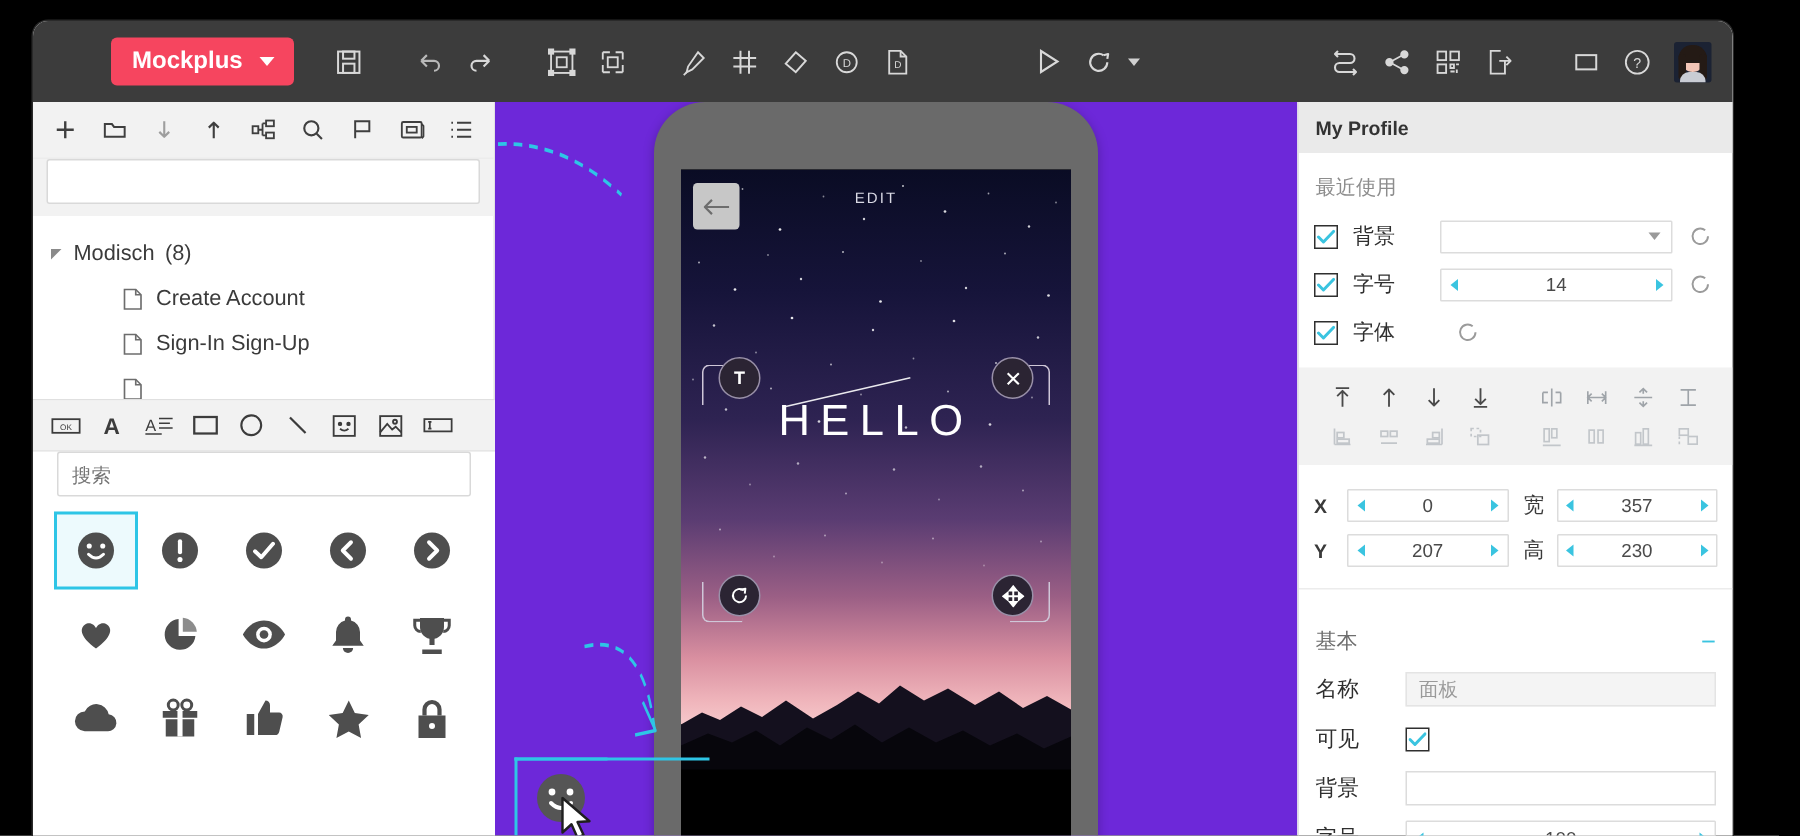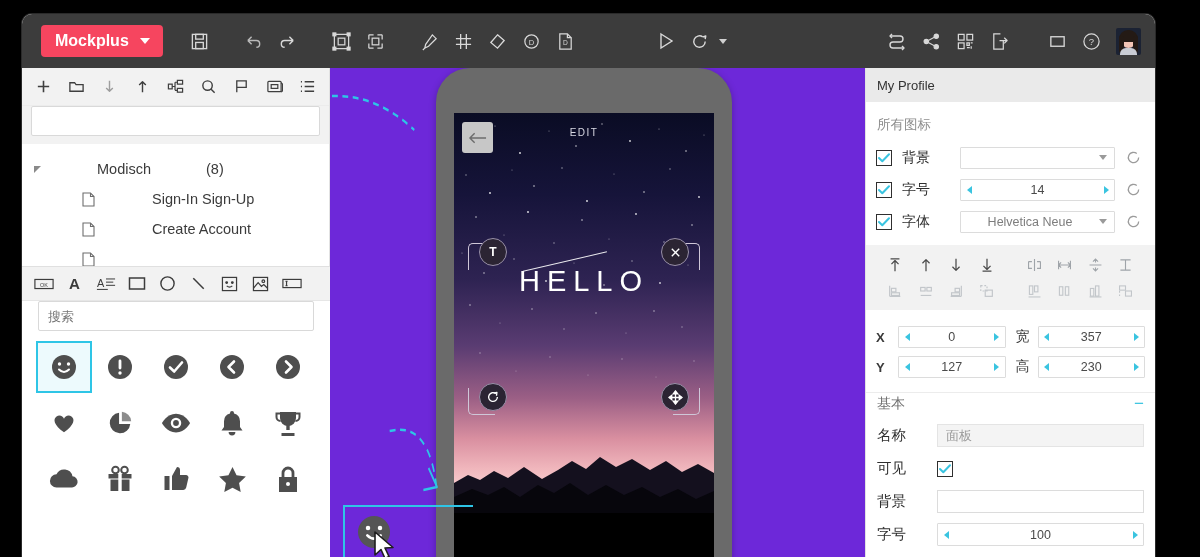--- a/index.html
+++ b/index.html
@@ -13,21 +13,21 @@
     width: 1133px; height: 543px;
     background: #fff;
     border-radius: 10px 10px 0 0;
     overflow: hidden;
     box-shadow: 0 0 0 1px #2a2a2a;
   }
 
   
   .topbar {
     position: relative; height: 54px; background: #3c3c3c;
-    display: flex; align-items: center;
+    display: flex; align-items: center; padding-left: 33px;
   }
   .logo-btn {
     margin-left: 19px; background: #f6455f; color: #fff;
     font-size: 16px; font-weight: bold; border-radius: 4px;
     height: 32px; padding: 0 13px 0 14px;
     display: flex; align-items: center; gap: 11px; cursor: pointer;
   }
   .logo-caret { width: 0; height: 0; border-left: 5px solid transparent;
     border-right: 5px solid transparent; border-top: 6px solid #fff; }
   .tb-icon {
@@ -64,21 +64,21 @@
     align-items:center; padding: 0 6px; gap: 2px; border-bottom: 1px solid #ececec;}
   .lp-tb-ic { width: 32px; height: 30px; display:flex; align-items:center;
     justify-content:center; cursor: pointer; color:#4a4a4a; }
   .lp-search-wrap { background:#f2f2f2; padding: 0 9px 8px 9px; }
   .lp-search {
     width: 100%; height: 30px; border: 1px solid #d9d9d9; background: #fff;
     border-radius: 2px; outline: none; font-size: 12px; padding: 0 8px;
     font-family: "Liberation Sans", sans-serif;
   }
   .tree { padding-top: 10px; font-size: 14.5px; color: #3b3b3b; }
-  .tree-row { display:flex; align-items:center; height: 30px; cursor: pointer; gap: 48px; }
+  .tree-row { display:flex; align-items:center; height: 30px; cursor: pointer; }
   .tri { width: 0; height: 0; margin-right: 8px;
     border-top: 7px solid #8a8a8a; border-right: 7px solid transparent; }
   .doc-ic { margin-right: 9px; display:flex; }
   .tree-l1 { padding-left: 12px; }
   .tree-l2 { padding-left: 28px; }
   .tree-l3 { padding-left: 60px; }
   .tree-count { margin-left: 7px; color: #3b3b3b; }
 
   
   .icon-lib {
@@ -141,21 +141,21 @@
     background:#2ec5e6; }
   .ghost-icon { position:absolute; left:24px; top:444px; width:40px;height:40px; }
   .cursor-arrow { position:absolute; left:43px; top:463px; }
   .dash-arrow { position:absolute; left:0; top:0; width:100%; height:100%;
     pointer-events:none; }
 
   
   .right-panel { width: 290px; background:#fff; border-left:1px solid #e2e2e2;
     position:relative; }
   .rp-header { height: 34px; background:#eaeaea; display:flex; align-items:center;
-    padding: 0 11px; font-size: 13px; color:#333; }
+    padding: 0 11px; font-size: 13px; color:#333;font-weight:bold; }
   .rp-section-title { font-size: 13.5px; color:#8d8d8d; padding: 14px 11px 8px 11px; }
   .prop-row { display:flex; align-items:center; height:31px; padding: 0 10px;
     margin-bottom: 1px; }
   .cbox { width:16px;height:16px;border:1.6px solid #2f2f2f; background:#fff;
     display:flex;align-items:center;justify-content:center; cursor:pointer; }
   .cbox svg { display:block; }
   .prop-lbl { font-size:14px; color:#2f2f2f; margin-left:10px; width: 58px; }
   .field { flex:1; height:22px; border:1px solid #dcdcdc; background:#fff;
     display:flex; align-items:center; position:relative; border-radius:1px; }
   .spin-l, .spin-r { width:16px; display:flex; align-items:center; justify-content:center;
@@ -172,21 +172,21 @@
   .align-bar { background:#f2f2f2; margin: 8px 0 0 0; padding: 7px 0 6px 0; }
   .align-line { display:flex; align-items:center; justify-content:space-around;
     padding: 0 14px; height: 26px;}
   .al-ic { width:26px; height:24px; display:flex; align-items:center;
     justify-content:center; cursor:pointer; }
   .xy-grid { display:flex; padding: 12px 10px 4px 10px; gap: 10px; }
   .xy-col { flex:1; }
   .xy-row { display:flex; align-items:center; height:30px; }
   .xy-lbl { font-size:13px; color:#3a3a3a; width:22px; font-weight:bold; }
   .xy-lbl.cn { font-weight:normal; font-size:14px; }
-  .sec-head { display:flex; align-items:center; padding: 2px 11px 6px 11px;
+  .sec-head { display:flex; align-items:center; padding: 26px 11px 6px 11px;
     border-top:1px solid #ececec; margin-top:6px; }
   .sec-title { font-size:14px; color:#6e6e6e; }
   .sec-toggle { margin-left:auto; color:#3ac4e0; font-size:17px; cursor:pointer;
     line-height: 10px;}
   .basic-row { display:flex; align-items:center; height:33px; padding: 0 11px; }
   .basic-lbl { font-size:14.5px; color:#2f2f2f; width:60px; }
   .basic-field { flex:1; height:23px; border:1px solid #dcdcdc; display:flex;
     align-items:center; padding: 0 8px; font-size:13px; color:#9a9a9a; }
   .basic-field.shaded { background:#f4f4f4; border-color:#e4e4e4; }
 </style>
@@ -399,30 +399,30 @@
           <span>Modisch</span>
           <span class="tree-count">(8)</span>
         </div>
         <div class="tree-row tree-l3">
           <span class="doc-ic">
             <svg width="13" height="15" viewBox="0 0 13 15" fill="none" stroke="#6d6d6d" stroke-width="1.1">
             <path d="M1 1 H8.5 L12 4.5 V14 H1 Z"></path>
                 <path d="M8.5 1 V4.5 H12"></path>
               </svg>
             </span>
-          <span>Sign-In Sign-Up</span>
+          <span>Create Account</span>
         </div>
         <div class="tree-row tree-l3">
           <span class="doc-ic">
             <svg width="13" height="15" viewBox="0 0 13 15" fill="none" stroke="#6d6d6d" stroke-width="1.1">
             <path d="M1 1 H8.5 L12 4.5 V14 H1 Z"></path>
                 <path d="M8.5 1 V4.5 H12"></path>
               </svg>
             </span>
-          <span>Create Account</span>
+          <span>Sign-In Sign-Up</span>
         </div>
         <div class="tree-row tree-l3">
           <span class="doc-ic">
             <svg width="13" height="15" viewBox="0 0 13 15" fill="none" stroke="#6d6d6d" stroke-width="1.1">
             <path d="M1 1 H8.5 L12 4.5 V14 H1 Z"></path>
                 <path d="M8.5 1 V4.5 H12"></path>
               </svg>
             </span>
         </div>
       </div>
@@ -723,21 +723,21 @@
       <svg class="cursor-arrow" width="24" height="32" viewBox="0 0 24 32">
         <path d="M2 1 L2 24 L8 18.5 L12 27.5 L16 25.5 L12 17 L20 16.5 Z" fill="#fff" stroke="#1f1f1f" stroke-width="1.6" stroke-linejoin="round"></path>
       </svg>
     </div>
 
     <div class="right-panel">
       <div class="rp-header">
         <span>My Profile</span>
       </div>
 
-      <div class="rp-section-title">所有图标</div>
+      <div class="rp-section-title">最近使用</div>
 
       <div class="prop-row">
         <div class="cbox">
           <svg width="12" height="10" viewBox="0 0 12 10" fill="none" stroke="#3ac4e0" stroke-width="2">
             <path d="M1 5 L4.3 8.3 L11 1.3" stroke-linecap="round" stroke-linejoin="round"></path>
             </svg>
           </div>
         <div class="prop-lbl">背景</div>
         <div class="field">
           <span class="fval"></span>
@@ -773,24 +773,20 @@
           </div>
       </div>
 
       <div class="prop-row">
         <div class="cbox">
           <svg width="12" height="10" viewBox="0 0 12 10" fill="none" stroke="#3ac4e0" stroke-width="2">
             <path d="M1 5 L4.3 8.3 L11 1.3" stroke-linecap="round" stroke-linejoin="round"></path>
             </svg>
           </div>
         <div class="prop-lbl">字体</div>
-        <div class="field">
-          <span class="fval" style="color:#7d7d7d">Helvetica Neue</span>
-          <span class="caret-dd"></span>
-        </div>
         <div class="reset-ic">
           <svg width="15" height="15" viewBox="0 0 16 16" fill="none" stroke="#9b9b9b" stroke-width="1.4">
             <path d="M13.5 8 a5.5 5.5 0 1 1 -2 -4.2"></path>
             </svg>
           </div>
       </div>
 
       <div class="align-bar">
         <div class="align-line">
           <span class="al-ic">
@@ -907,21 +903,21 @@
                   <span class="tri-r"></span>
                 </span>
             </div>
           </div>
           <div class="xy-row">
             <span class="xy-lbl">Y</span>
             <div class="field">
               <span class="spin-l">
                   <span class="tri-l"></span>
                 </span>
-              <span class="fval">127</span>
+              <span class="fval">207</span>
               <span class="spin-r">
                   <span class="tri-r"></span>
                 </span>
             </div>
           </div>
         </div>
         <div class="xy-col">
           <div class="xy-row">
             <span class="xy-lbl cn">宽</span>
             <div class="field">

